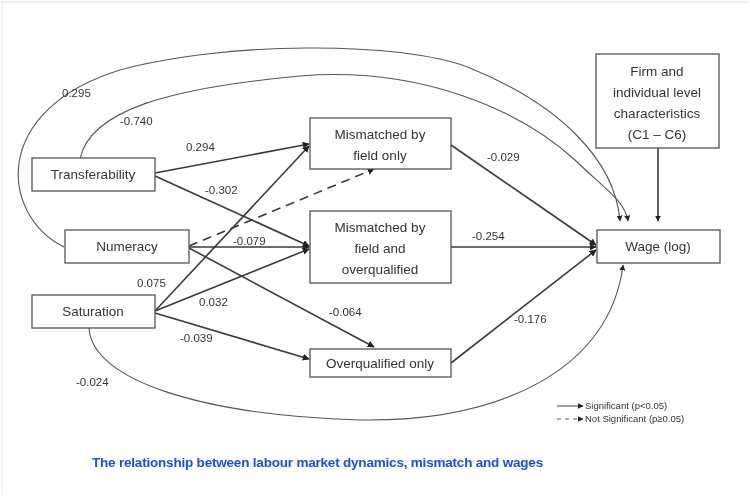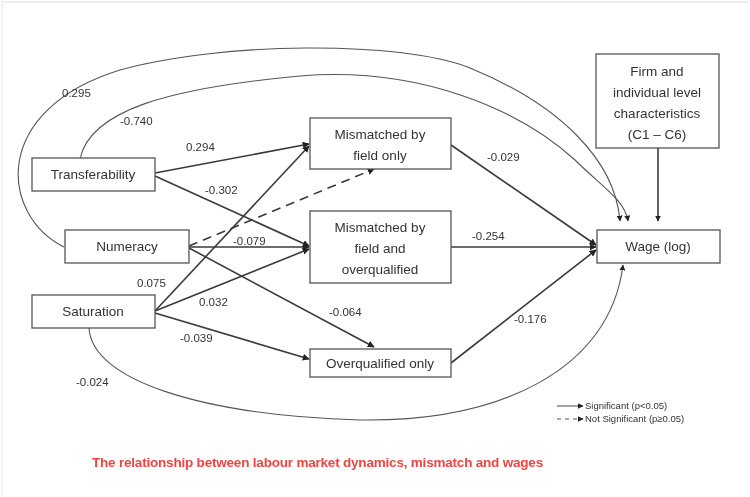--- a/index.html
+++ b/index.html
@@ -6,21 +6,21 @@
     body { width: 750px; height: 497px; position: relative; overflow: hidden; font-family: "Liberation Sans", sans-serif; }
     .frame { position: absolute; left: 1px; top: 1px; width: 747px; height: 494px; border-top: 2px solid #eeeeee; border-left: 2px solid #f2f2f2; box-sizing: border-box; }
     svg#diagram { position: absolute; left: 0; top: 0; }
     .node rect { fill: #ffffff; stroke: #555555; stroke-width: 1.3; }
     .node text { font-family: "Liberation Sans", sans-serif; font-size: 13.5px; fill: #333333; text-anchor: middle; }
     .edge { fill: none; stroke: #3a3a3a; stroke-width: 1.6; }
     .edge.thin { stroke-width: 1.1; stroke: #555555; }
     .edge.dashed { stroke-dasharray: 9 6; }
     .elabel { font-family: "Liberation Sans", sans-serif; font-size: 11.5px; fill: #333333; }
     .legend-text { font-family: "Liberation Sans", sans-serif; font-size: 9.5px; fill: #333333; }
-    .caption { position: absolute; left: 92px; top: 455px; font-family: "Liberation Sans", sans-serif; font-weight: bold; font-size: 13.5px; color: #ef4444; letter-spacing: -0.2px; }
+    .caption { position: absolute; left: 92px; top: 455px; font-family: "Liberation Sans", sans-serif; font-weight: bold; font-size: 13.5px; color: #1d4ed8; letter-spacing: -0.2px; }
   </style>
 </head>
 <body>
 
 <div class="frame"></div>
 
 <svg id="diagram" width="750" height="497" viewBox="0 0 750 497">
   <defs>
     <marker id="arrow" viewBox="0 0 10 10" refX="9" refY="5" markerWidth="7" markerHeight="7" orient="auto-start-reverse" markerUnits="userSpaceOnUse">
       <path d="M0,0 L10,5 L0,10 z" fill="#222222"></path>

